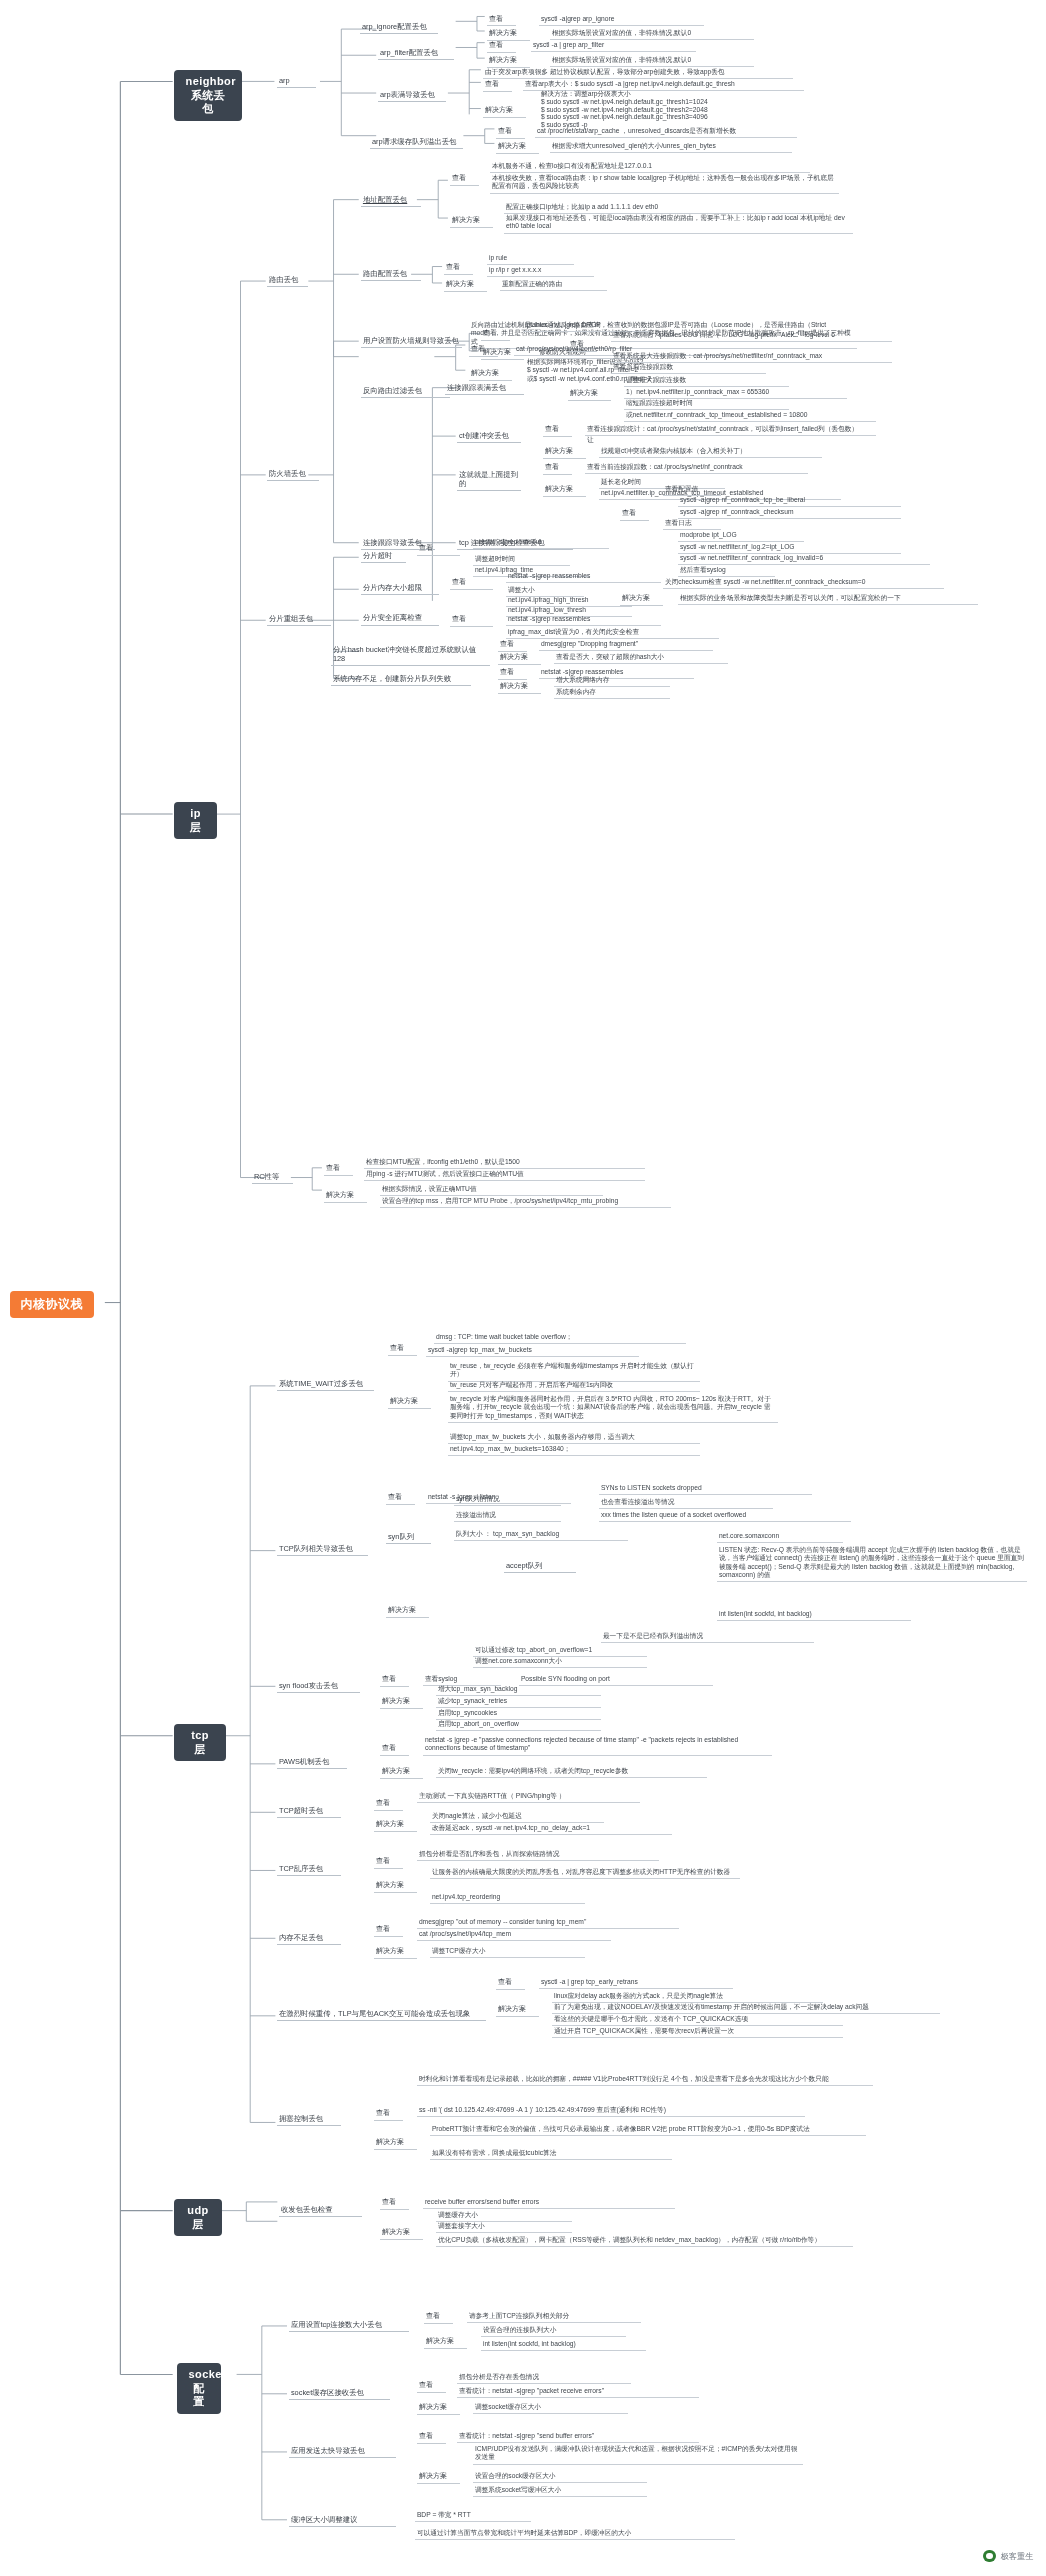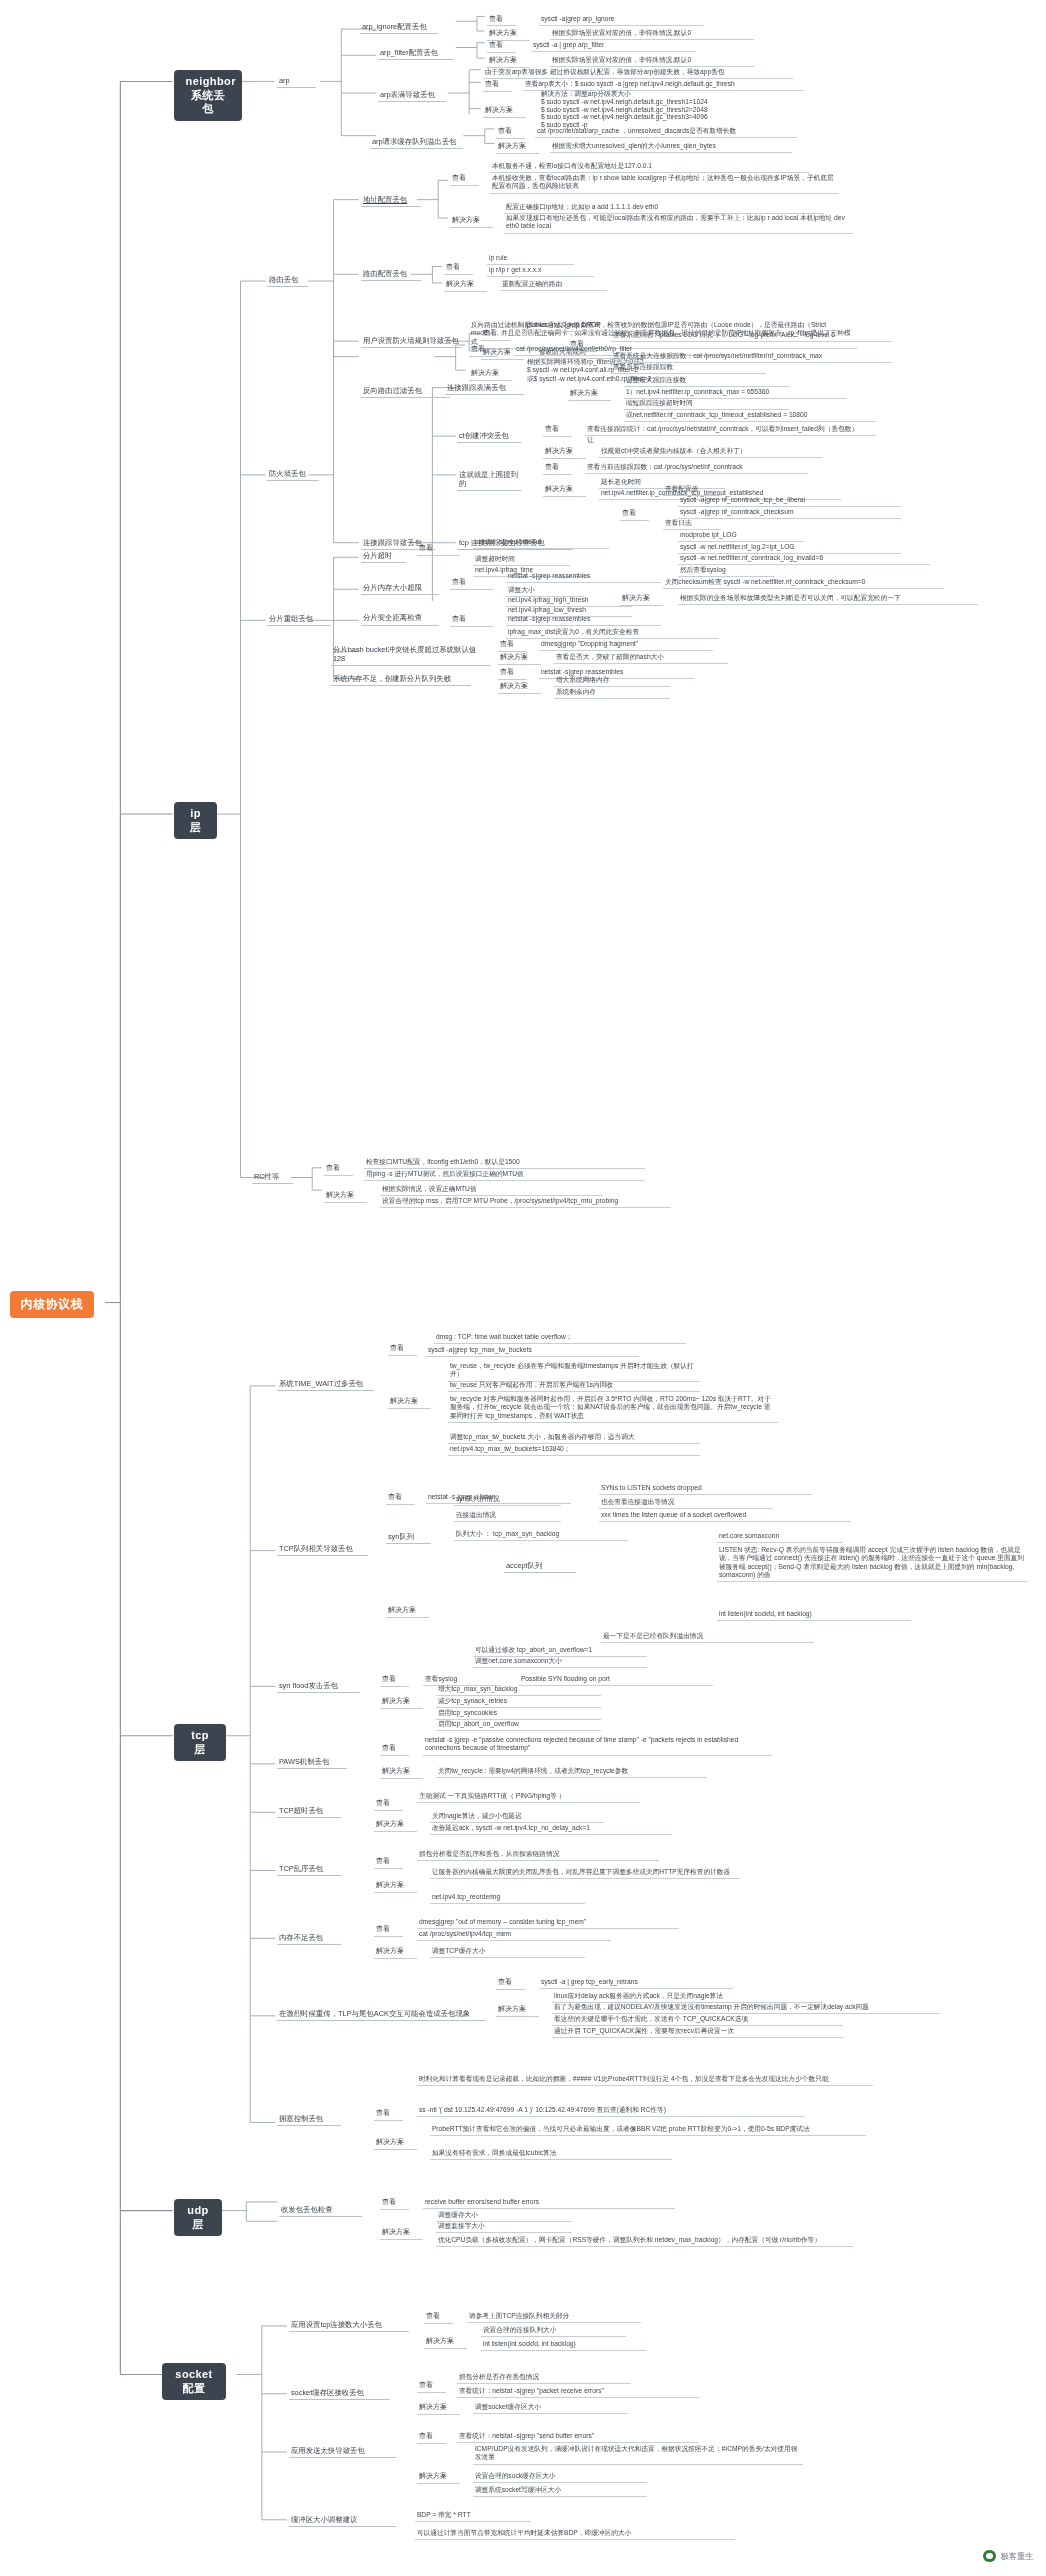--- a/index.html
+++ b/index.html
@@ -216,21 +216,21 @@
       <path d="M270 2600 L296 2600"></path>
     </g>
   </svg>
 
   <div class="node root" style="left:9.7px; top:1291px;">内核协议栈</div>
 
   <div class="node lvl1" style="left:174px; top:70px; width:68px;">neighbor系统丢包</div>
   <div class="node lvl1" style="left:174px; top:802px; width:43px;">ip 层</div>
   <div class="node lvl1" style="left:174px; top:1724px; width:52px;">tcp层</div>
   <div class="node lvl1" style="left:174px; top:2199px; width:48px;">udp层</div>
-  <div class="node lvl1" style="left:162px; top:2363px; width:64px;">socket配置</div>
+  <div class="node lvl1" style="left:177px; top:2363px; width:44px;">socket配置</div>
 
   <div class="node lvl2" style="left:277px; top:75px; width:39px;">arp</div>
 
   <div class="node lvl2" style="left:360px; top:21.3px; width:78px;">arp_ignore配置丢包</div>
   <div class="node lvl3" style="left:487px; top:13.6px; width:29px;">查看</div>
   <div class="node leaf" style="left:539px; top:13.6px; width:165px;">sysctl -a|grep arp_ignore</div>
   <div class="node lvl3" style="left:487px; top:28px; width:43px;">解决方案</div>
   <div class="node leaf" style="left:550px; top:28px; width:204px;">根据实际场景设置对应的值，非特殊情况,默认0</div>
 
   <div class="node lvl2" style="left:378px; top:47px; width:76px;">arp_filter配置丢包</div>

